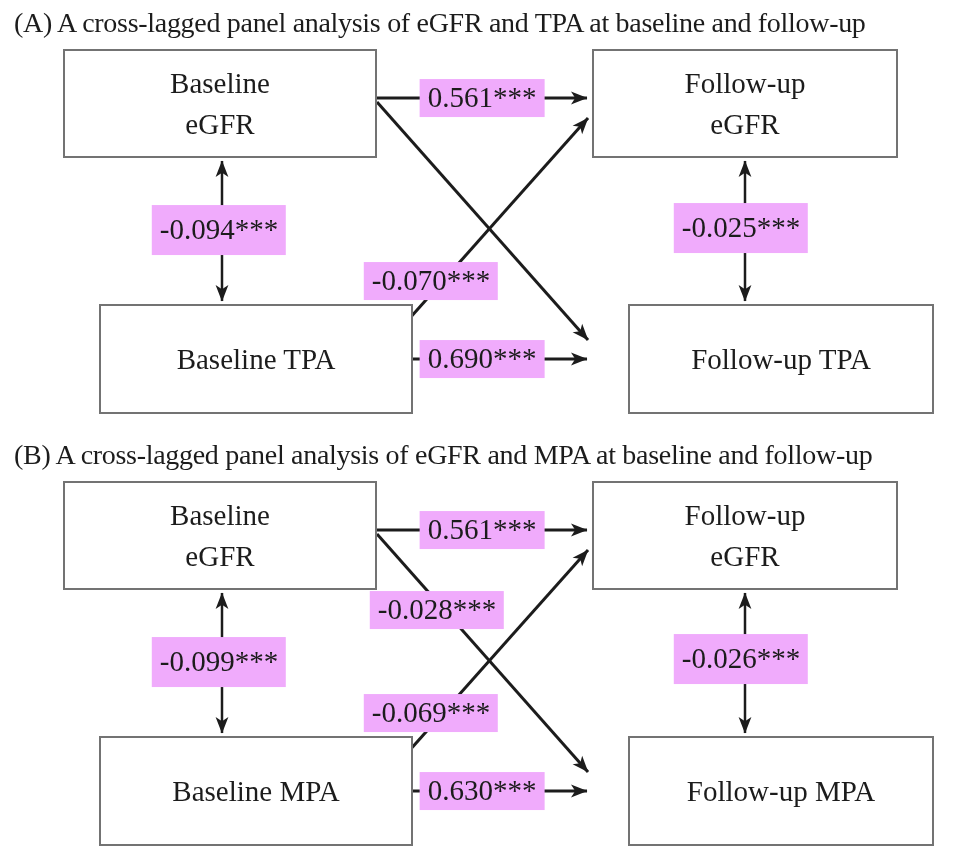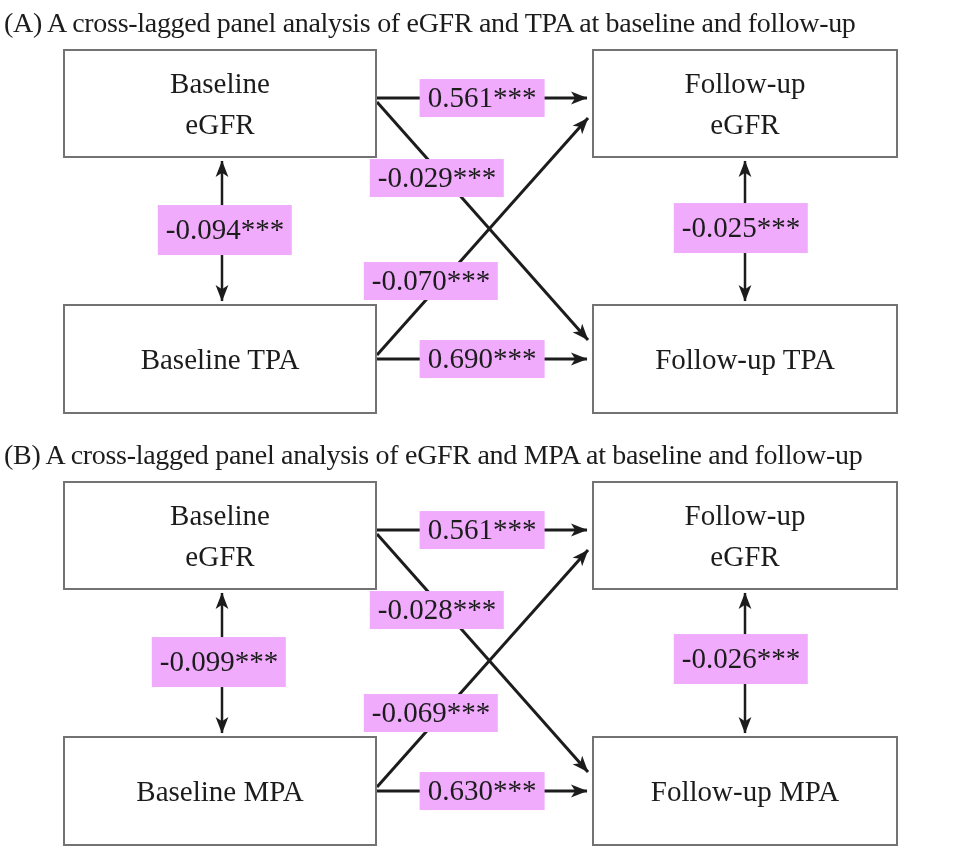--- a/index.html
+++ b/index.html
@@ -20,21 +20,21 @@
     height: 853px;
     background: #ffffff;
   }
   .panel { position: relative; width: 969px; }
   #panel-a { height: 428px; }
   #panel-b { height: 425px; }
   .panel-title {
     white-space: nowrap;
     font-size: 28px;
     letter-spacing: -0.3px;
-    padding-left: 4px;
+    padding-left: 14px;
   }
   #panel-a .panel-title { height: 44px; line-height: 46px; }
   #panel-b .panel-title { height: 48px; line-height: 54px; }
   .diagram { position: relative; width: 969px; }
   #panel-a .diagram { height: 384px; }
   #panel-b .diagram { height: 377px; }
   svg.arrows {
     position: absolute;
     left: 0; top: 0;
     width: 969px;
@@ -49,21 +49,21 @@
     flex-direction: column;
     align-items: center;
     justify-content: center;
     text-align: center;
     font-size: 29px;
     line-height: 1.38;
   }
   .box.left  { left: 63px;  width: 314px; }
   .box.right { left: 592px; width: 306px; }
   .box.top    { top: 5px;   height: 109px; }
-  .box.bottom { top: 260px; height: 110px; }
+  .box.bottom { top: 260px; height: 110px; margin-left: 36px; }
   .coef {
     position: absolute;
     transform: translate(-50%, -50%);
     background: #f0abfc;
     font-size: 29px;
     line-height: 1.1;
     padding: 3px 8px;
     white-space: nowrap;
   }
   .coef-v { padding: 9px 8px; }
@@ -100,24 +100,23 @@
         <span>eGFR</span>
       </div>
       <div class="box left bottom">
         <span>Baseline TPA</span>
       </div>
       <div class="box right bottom">
         <span>Follow-up TPA</span>
       </div>
 
       <span class="coef" style="left:482px; top:54px;">0.561***</span>
-      <span class="coef" style="left:437px; top:134px;">-0.029***</span>
       <span class="coef" style="left:431px; top:237px;">-0.070***</span>
       <span class="coef" style="left:482px; top:315px;">0.690***</span>
-      <span class="coef coef-v" style="left:225px; top:186px;">-0.094***</span>
+      <span class="coef coef-v" style="left:219px; top:186px;">-0.094***</span>
       <span class="coef coef-v" style="left:741px; top:184px;">-0.025***</span>
     </div>
   </section>
 
   <section class="panel" id="panel-b">
     <div class="panel-title">(B) A cross-lagged panel analysis of eGFR and MPA at baseline and follow-up</div>
     <div class="diagram">
 
       <svg class="arrows" viewBox="0 0 969 377">
         <defs>

